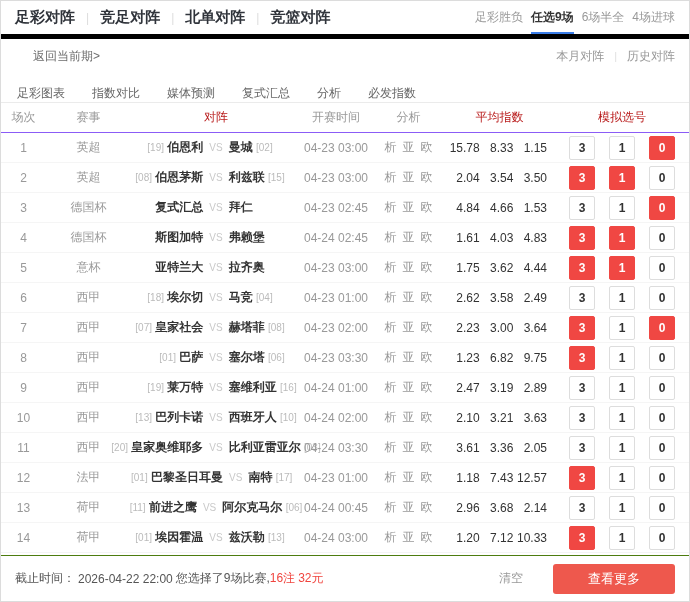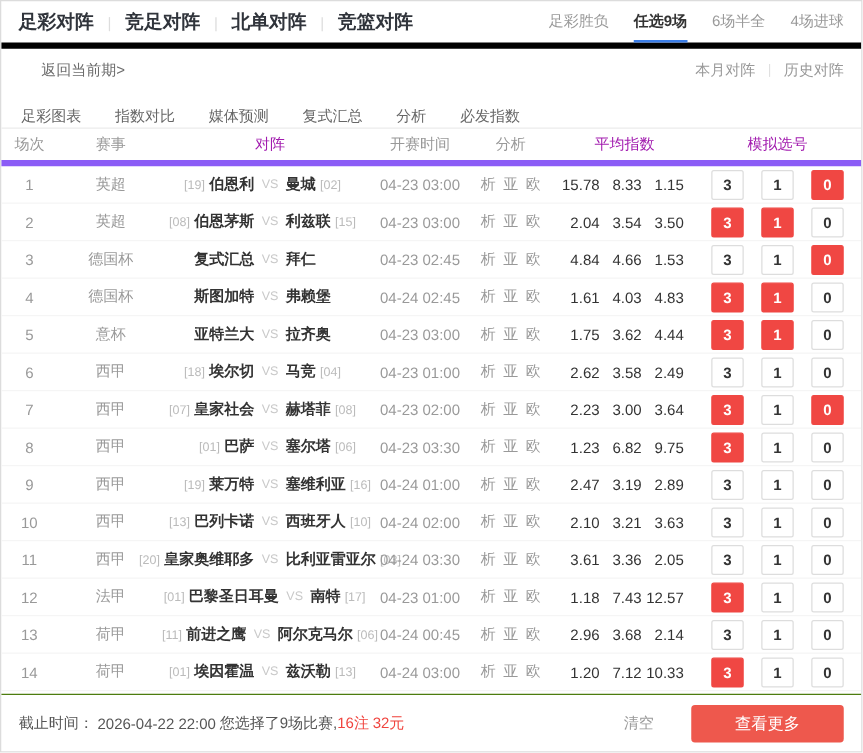--- a/index.html
+++ b/index.html
@@ -9,49 +9,49 @@
     width:690px; height:602px; background:#fff;
     border:1px solid #dcdcdc; position:relative; overflow:hidden;
     display:flex; flex-direction:column; margin:0 auto;
   }
   
   .topnav { height:38px; display:flex; align-items:stretch; padding:0 14px;
             border-bottom:5px solid #000000; flex-shrink:0; }
   .titles { display:flex; align-items:center; }
   .title { font-size:15px; font-weight:bold; color:#30343b; cursor:pointer; }
   .tsep { color:#ddd; font-size:12px; margin:0 11px; font-weight:normal; }
-  .rtabs { margin-left:auto; display:flex; gap:20px; }
+  .rtabs { margin-left:auto; display:flex; gap:8px; }
   .rtab { font-size:12px; color:#999; display:flex; align-items:center;
           border-bottom:2px solid transparent; padding-top:2px; cursor:pointer; }
   .rtab.active { color:#333; font-weight:bold; border-bottom-color:#3a7de8; }
   
   .periodbar { height:34px; display:flex; align-items:center; padding:0 14px; flex-shrink:0; }
   .period-select { font-size:12px; color:#222; height:22px; border:1px solid #888;
                    border-radius:2px; background:#fff; padding:0 2px; }
   .backlink { font-size:12px; color:#6c6c6c; margin-left:18px; cursor:pointer; }
   .plinks { margin-left:auto; display:flex; align-items:center; }
   .plink { font-size:12px; color:#999; cursor:pointer; }
   .psep { color:#e0e0e0; margin:0 10px; font-size:11px; }
   
   .subtabs { height:30px; display:flex; align-items:flex-end; gap:27px; padding:0 16px;
              border-bottom:1px solid #ebebeb; flex-shrink:0; }
   .stab { font-size:12px; color:#666; cursor:pointer; }
   
   .thead { height:30px; display:flex; align-items:center; color:#999; font-size:12px;
-           border-bottom:5px solid #8b5cf6; flex-shrink:0; }
+           border-bottom:1px solid #8b5cf6; flex-shrink:0; }
   .trow { height:30px; display:flex; align-items:center; font-size:12px;
           border-bottom:1px solid #f5f5f5; flex-shrink:0; }
   .c-no   { width:45px;  text-align:center; color:#999; flex-shrink:0; }
   .c-lg   { width:85px;  text-align:center; color:#999; flex-shrink:0; }
   .c-mt   { width:170px; flex-shrink:0; display:flex; align-items:center; justify-content:center; white-space:nowrap; }
   .c-tm   { width:70px;  text-align:center; color:#999; flex-shrink:0; white-space:nowrap; }
   .c-an   { width:75px;  text-align:center; color:#999; flex-shrink:0; }
   .c-od   { width:107px; flex-shrink:0; display:flex; justify-content:flex-end; padding-right:6px; color:#333; }
   .c-pk   { width:138px; flex-shrink:0; display:flex; justify-content:center; gap:14px; }
-  .thead .c-mt, .thead .c-od, .thead .c-pk { display:block; text-align:center; color:#a21caf; padding:0; }
+  .thead .c-mt, .thead .c-od, .thead .c-pk { display:block; text-align:center; color:#b91c1c; padding:0; }
   .home { flex:1; text-align:right; color:#333; font-weight:bold; }
   .away { flex:1; text-align:left;  color:#333; font-weight:bold; }
   .rank { color:#bbb; font-size:10px; font-weight:normal; }
   .vs   { color:#c9c9c9; font-size:10px; margin:0 6px; }
   .ana  { color:#999; margin:0 3px; cursor:pointer; }
   .odd  { width:36px; text-align:right; }
   .pick { width:26px; height:24px; line-height:22px; text-align:center; font-size:12px;
           font-weight:bold; color:#333; background:#fff; border:1px solid #ddd;
           border-radius:2px; cursor:pointer; }
   .pick.sel { background:#f04743; border-color:#f04743; color:#fff; }

